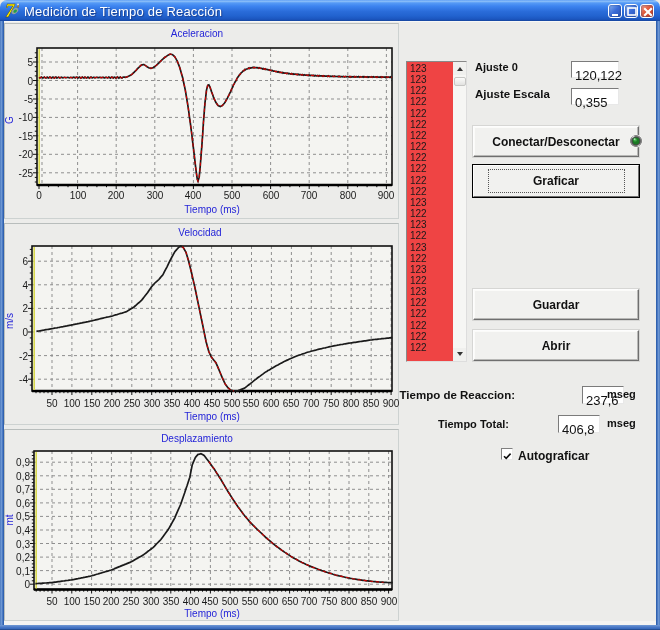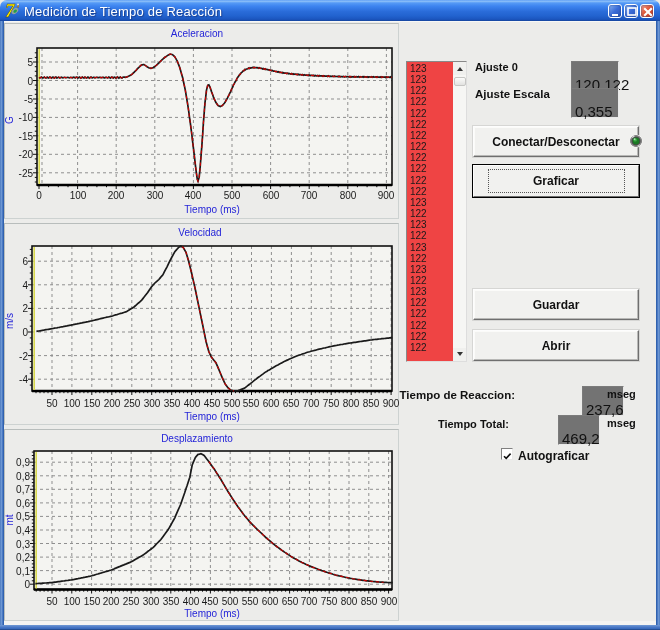--- a/index.html
+++ b/index.html
@@ -26,21 +26,21 @@
 #list{position:absolute;left:406px;top:61px;width:61px;height:301px;background:#ef4444;border:1px solid #888;border-right-color:#ddd;border-bottom-color:#ddd;font-size:10px;color:#1a1a1a}
 #list .items{position:absolute;left:3px;top:1px;line-height:11.16px}
 #sb{position:absolute;right:0;top:0;width:13px;height:100%;background:#f6f6f4}
 .sbtn{position:absolute;left:0;width:13px;height:13px;background:#f0f0ee}
 .arrow{position:absolute;left:3.5px;width:0;height:0;border-left:3px solid transparent;border-right:3px solid transparent}
 #sb .up{top:0} #sb .dn{bottom:0}
 #sb .up .arrow{top:5px;border-bottom:4.5px solid #333}
 #sb .dn .arrow{bottom:5px;border-top:4.5px solid #333}
 #thumb{position:absolute;left:0.5px;top:15px;width:12px;height:9px;background:linear-gradient(to bottom,#fbfbfa,#e2e2e0);border:1px solid #c6c6c4;border-radius:2px}
 .lbl{position:absolute;font-weight:bold;font-size:12px;color:#111}
-.tbox{position:absolute;background:#737373;border:1px solid #7b7b7b;border-right-color:#e8e8e8;border-bottom-color:#e8e8e8;font-size:15px;color:#111;padding:14px 3px}
+.tbox{position:absolute;background:#ffffff;border:1px solid #7b7b7b;border-right-color:#e8e8e8;border-bottom-color:#e8e8e8;font-size:13px;color:#111;padding:6px 3px}
 .btn{position:absolute;left:473px;width:166px;background:#f1f1ef;
  border:1px solid;border-color:#fdfdfd #6f6f6f #6f6f6f #fdfdfd;box-shadow:inset -1px -1px 0 #b8b8b6,inset 1px 1px 0 #fbfbf9, 0 0 0 1px #d6d6d4;
  font-weight:bold;font-size:12px;color:#111;display:flex;align-items:center;justify-content:center}
 .btn.focus{box-shadow:0 0 0 1px #000;border-color:#fdfdfd #6f6f6f #6f6f6f #fdfdfd}
 .fr{display:flex;align-items:center;justify-content:center;width:137px;height:24px;border:1px dotted #555}
 #led{position:absolute;left:629px;top:134px;width:14px;height:14px}
 .chk{position:absolute;left:501px;top:448px;width:12px;height:12px;background:#fff;border:1px solid #808080;border-right-color:#e8e8e8;border-bottom-color:#e8e8e8}
 </style></head><body>
 <div id="win">
  <div id="body"></div>
@@ -255,18 +255,18 @@
       <circle cx="7" cy="7" r="3.4" fill="#1c7a24"></circle>
       <circle cx="6.2" cy="5.9" r="1.7" fill="#3fae4a"></circle>
       <circle cx="5.6" cy="5.2" r="0.9" fill="#a9dfae"></circle>
       <path d="M3.2,3.6 a5,5 0 0 1 2.2,-1.3" stroke="#dcdcdc" stroke-width="1.1" fill="none"></path>
       <path d="M10.6,10.6 a5,5 0 0 1 -2,1.2" stroke="#cccccc" stroke-width="1.1" fill="none"></path>
     </svg>
  <div class="lbl" style="right:145px;top:389px;font-size:11.5px;white-space:nowrap">Tiempo de Reaccion:</div>
  <div class="tbox" style="left:582px;top:386px;width:42px;height:18px">237,6</div>
  <div class="lbl" style="left:607px;top:388px;font-size:11px">mseg</div>
  <div class="lbl" style="right:151px;top:418px;font-size:11px;white-space:nowrap">Tiempo Total:</div>
- <div class="tbox" style="left:558px;top:415px;width:42px;height:18px">469,2</div>
+ <div class="tbox" style="left:558px;top:415px;width:42px;height:18px">406,8</div>
  <div class="lbl" style="left:607px;top:417px;font-size:11px">mseg</div>
  <div class="chk"><svg width="12" height="12">
         <path d="M2,5.2 L4.2,7.4 L8.6,2.6" stroke="#111" stroke-width="1.6" fill="none"></path>
       </svg></div>
  <div class="lbl" style="left:518px;top:449px;font-size:12px">Autograficar</div>
 </div>
 </body></html>

